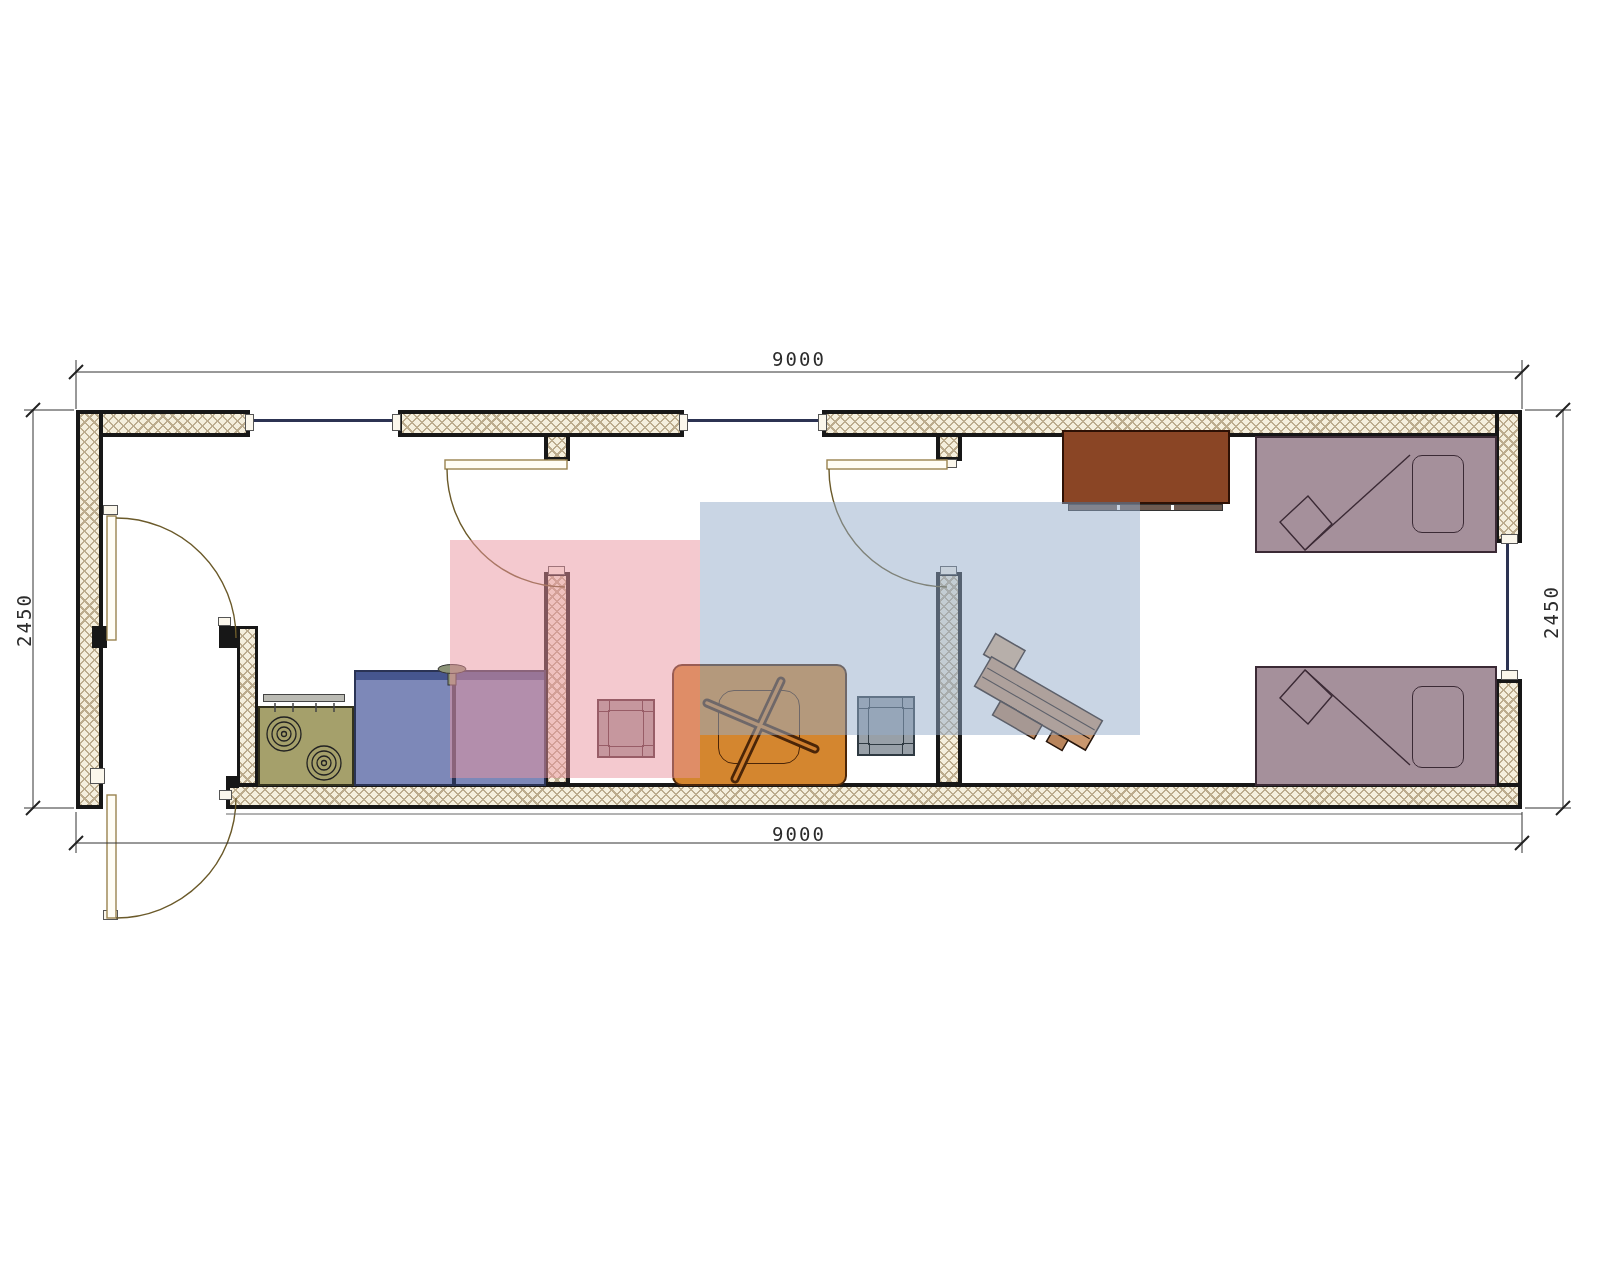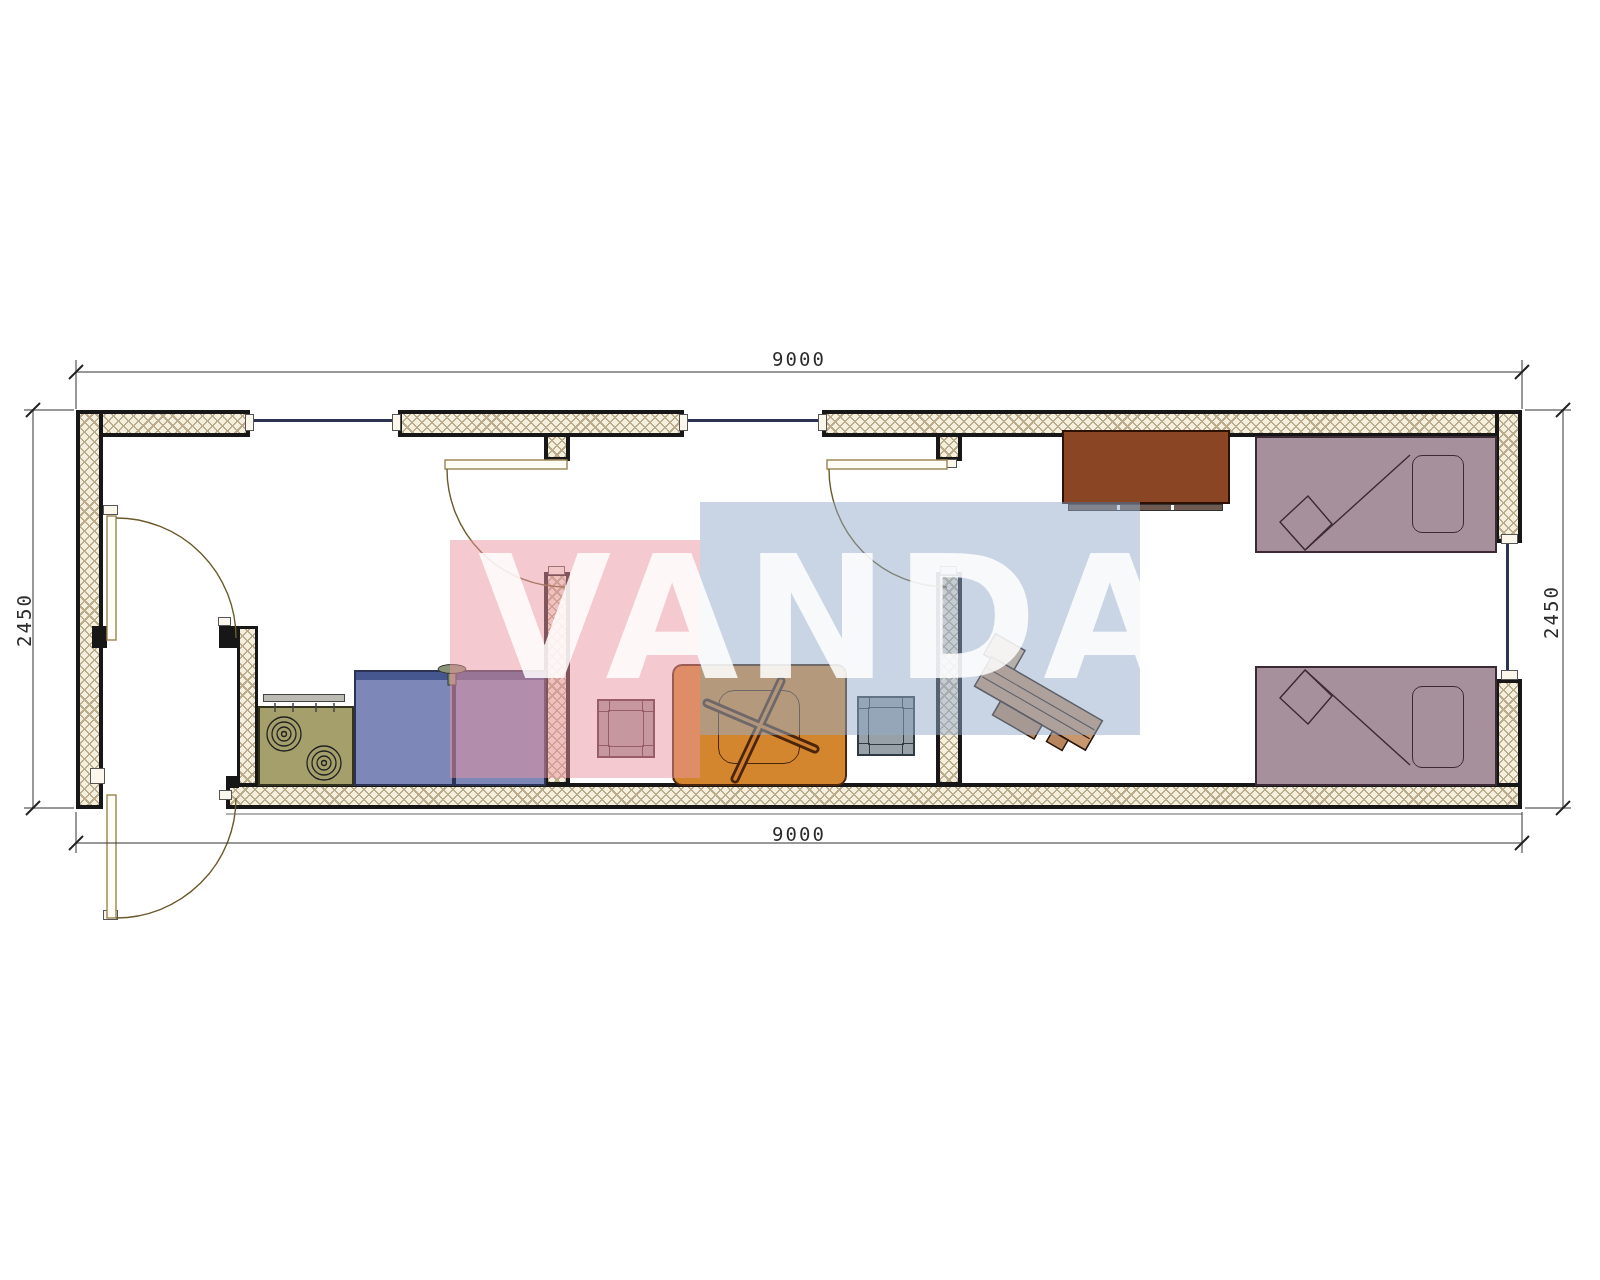--- a/index.html
+++ b/index.html
@@ -191,20 +191,19 @@
         <line x1="1515" y1="850" x2="1529" y2="836"></line>
       <line x1="26" y1="417" x2="40" y2="403"></line>
         <line x1="26" y1="815" x2="40" y2="801"></line>
       <line x1="1556" y1="417" x2="1570" y2="403"></line>
         <line x1="1556" y1="815" x2="1570" y2="801"></line>
     </g>
   </svg>
 
   <div id="watermark-pink" style="left:450px;top:540px;width:250px;height:238px;background:rgba(233,148,160,0.5);"></div>
   <div id="watermark-blue" style="left:700px;top:502px;width:440px;height:233px;background:rgba(148,172,202,0.5);"></div>
-  <div id="watermark-text" style="left:478px;top:544px;">VANDA</div>
 
   <div class="dimtext" style="left:799px;top:359px;">9000</div>
   <div class="dimtext" style="left:799px;top:834px;">9000</div>
   <div class="dimtext vert" style="left:24px;top:620px;">2450</div>
   <div class="dimtext vert" style="left:1551px;top:612px;">2450</div>
 
 </div>
 
 </body></html>

